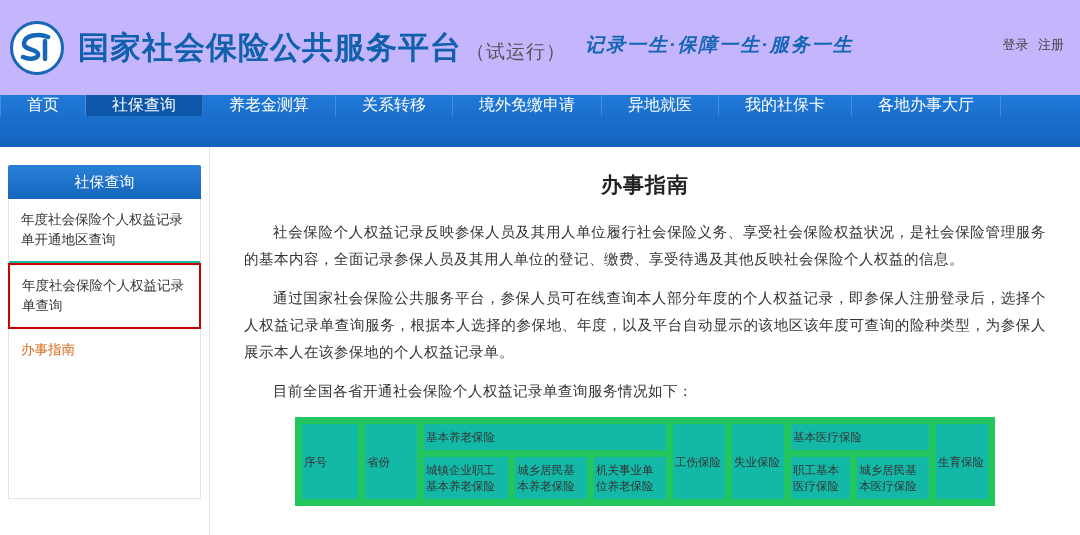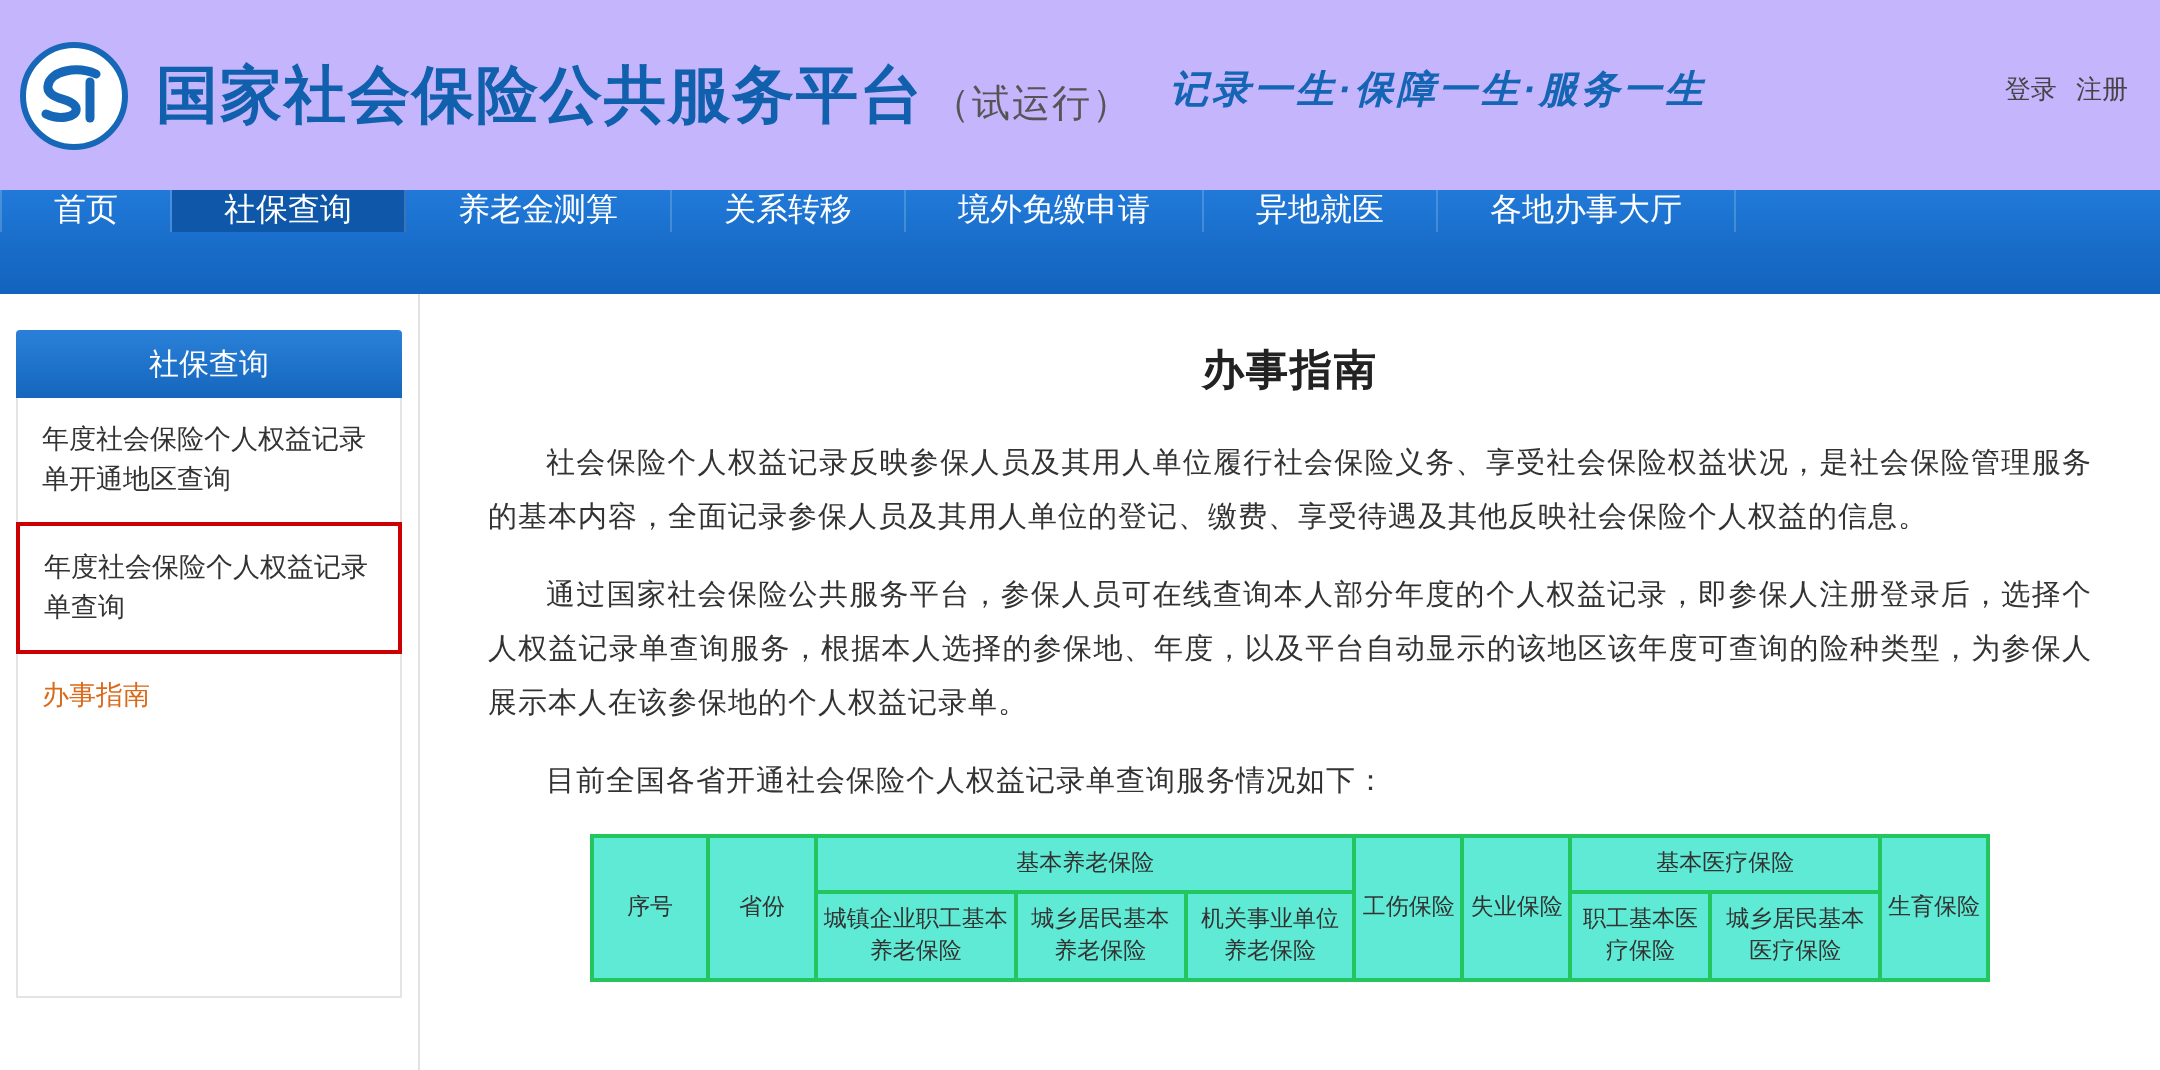--- a/index.html
+++ b/index.html
@@ -130,21 +130,21 @@
     border: 1px solid #e4e4e4;
     border-top: none;
     min-height: 300px;
     box-sizing: border-box;
   }
   .sidebar-item {
     padding: 11px 10px 11px 12px;
     font-size: 13.5px;
     line-height: 20px;
     color: #333;
-    border-bottom: 1px solid #14b8a6;
+    border-bottom: 3px solid #14b8a6;
     cursor: pointer;
     box-sizing: border-box;
   }
   .sidebar-item.selected {
     border: 2px solid #cc0000;
     margin: -1px -1px 0 -1px;
   }
   .sidebar-item.link-red {
     color: #d86a1a;
     border-bottom: none;
@@ -180,26 +180,26 @@
     margin: 4px auto 0 auto;
     width: 700px;
   }
   table.data {
     border-collapse: collapse;
     width: 100%;
     font-size: 11.5px;
     color: #333;
   }
   table.data th {
-    border: 2px solid #22c55e;
+    border: 7px solid #22c55e;
     padding: 5px 2px;
     font-weight: normal;
-    text-align: center;
+    text-align: left;
     line-height: 16px;
-    background: #5eead4;
+    background: #14b8a6;
   }
   .col-xs { width: 52px; }
   .col-s  { width: 48px; }
 </style>
 </head>
 <body>
 
 <div class="header">
   <div class="logo-wrap">
     <div class="logo-circle">
@@ -219,20 +219,21 @@
   </div>
 </div>
 
 <div class="nav">
   <div class="nav-item">首页</div>
   <div class="nav-item active">社保查询</div>
   <div class="nav-item">养老金测算</div>
   <div class="nav-item">关系转移</div>
   <div class="nav-item">境外免缴申请</div>
   <div class="nav-item">异地就医</div>
+  <div class="nav-item">我的社保卡</div>
   <div class="nav-item">各地办事大厅</div>
 </div>
 
 <div class="content">
 
   <div class="sidebar">
     <div class="sidebar-head">社保查询</div>
     <div class="sidebar-list">
       <div class="sidebar-item">年度社会保险个人权益记录单开通地区查询</div>
       <div class="sidebar-item selected">年度社会保险个人权益记录单查询</div>

